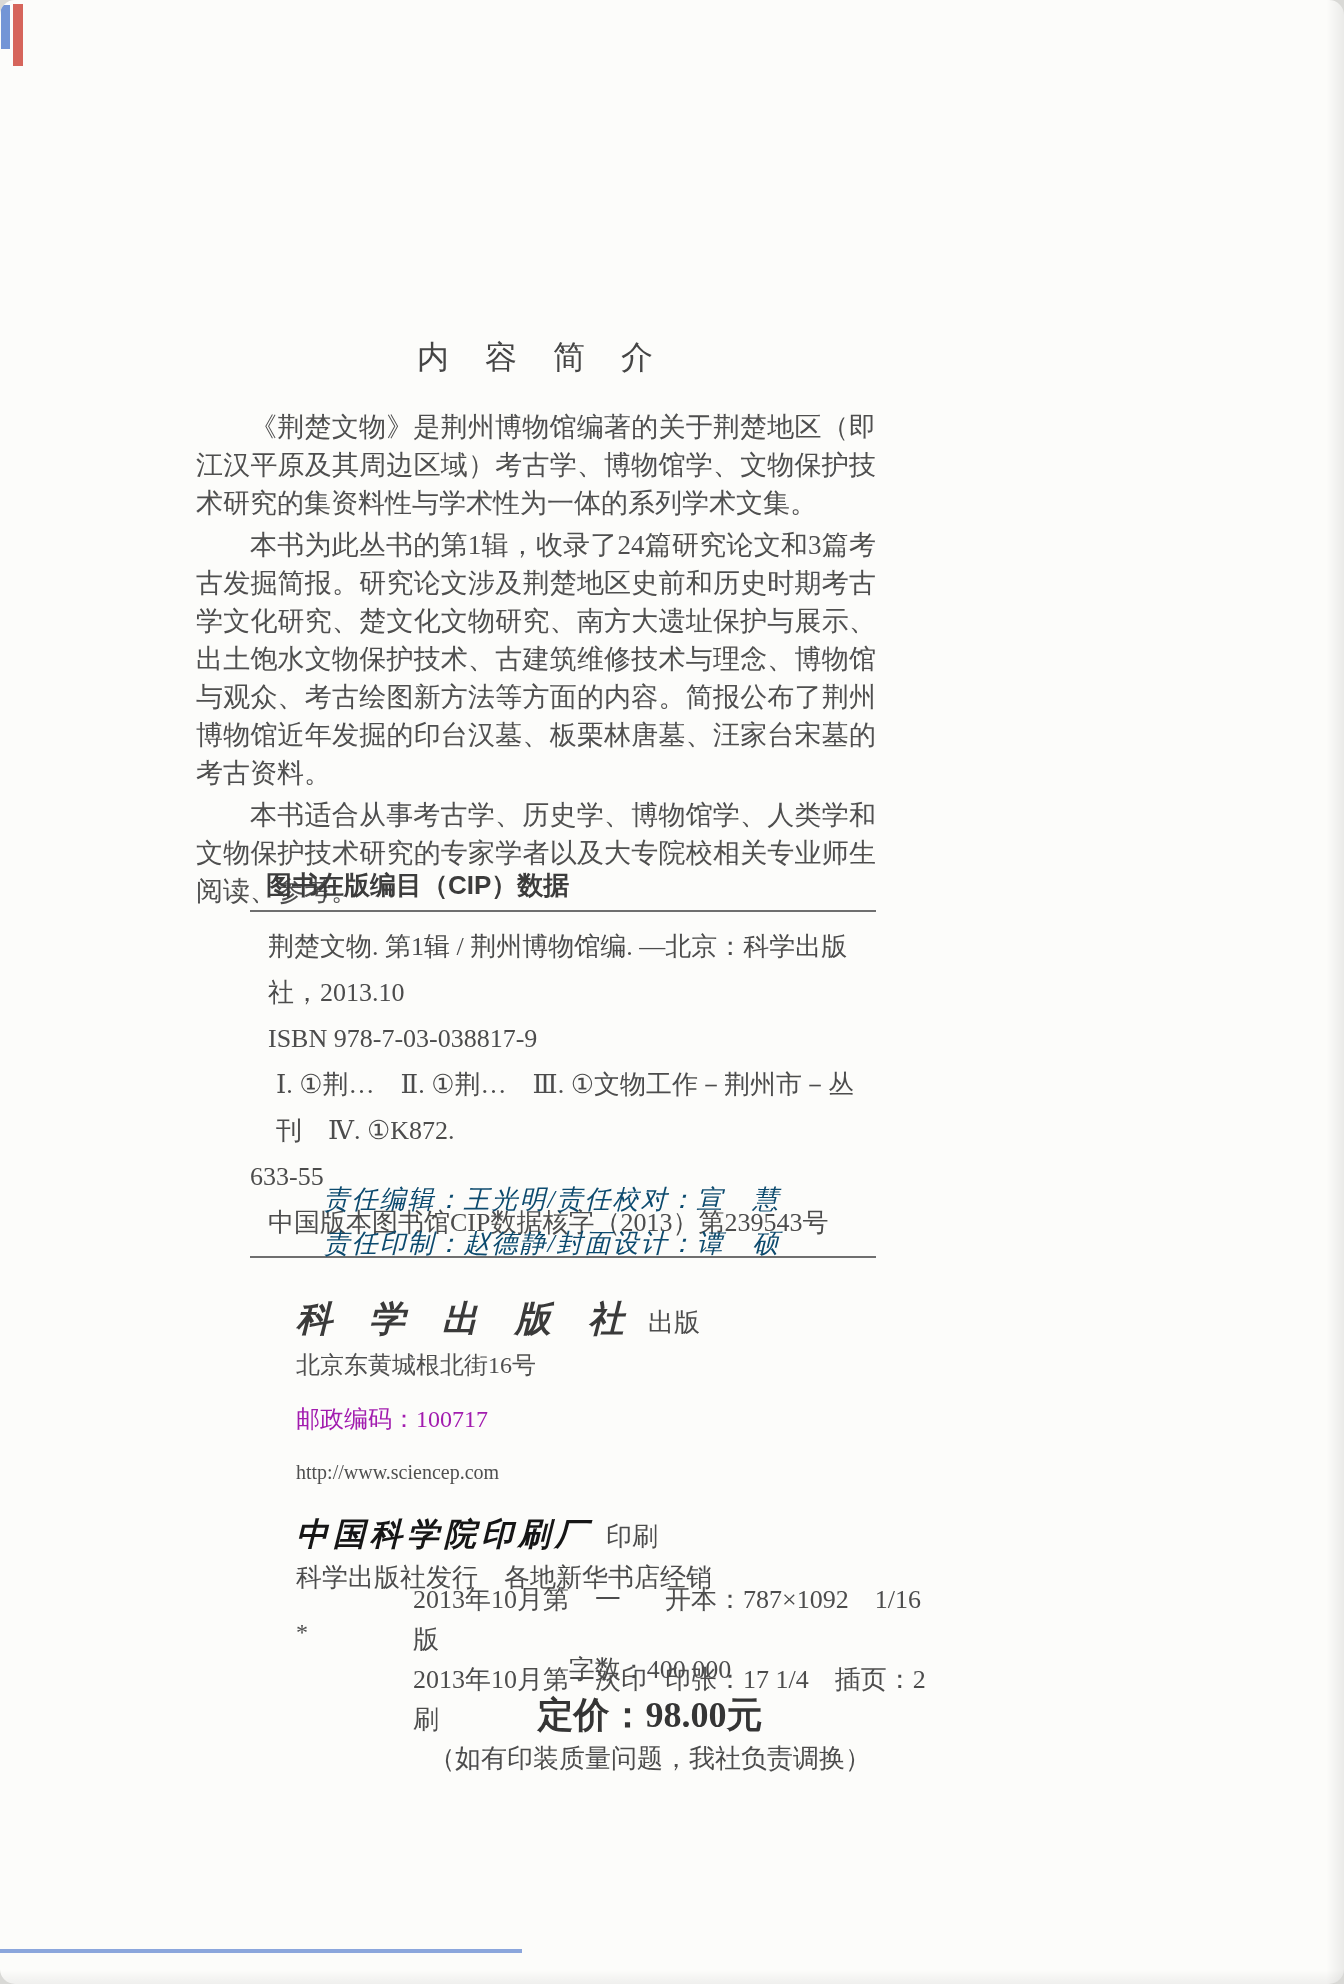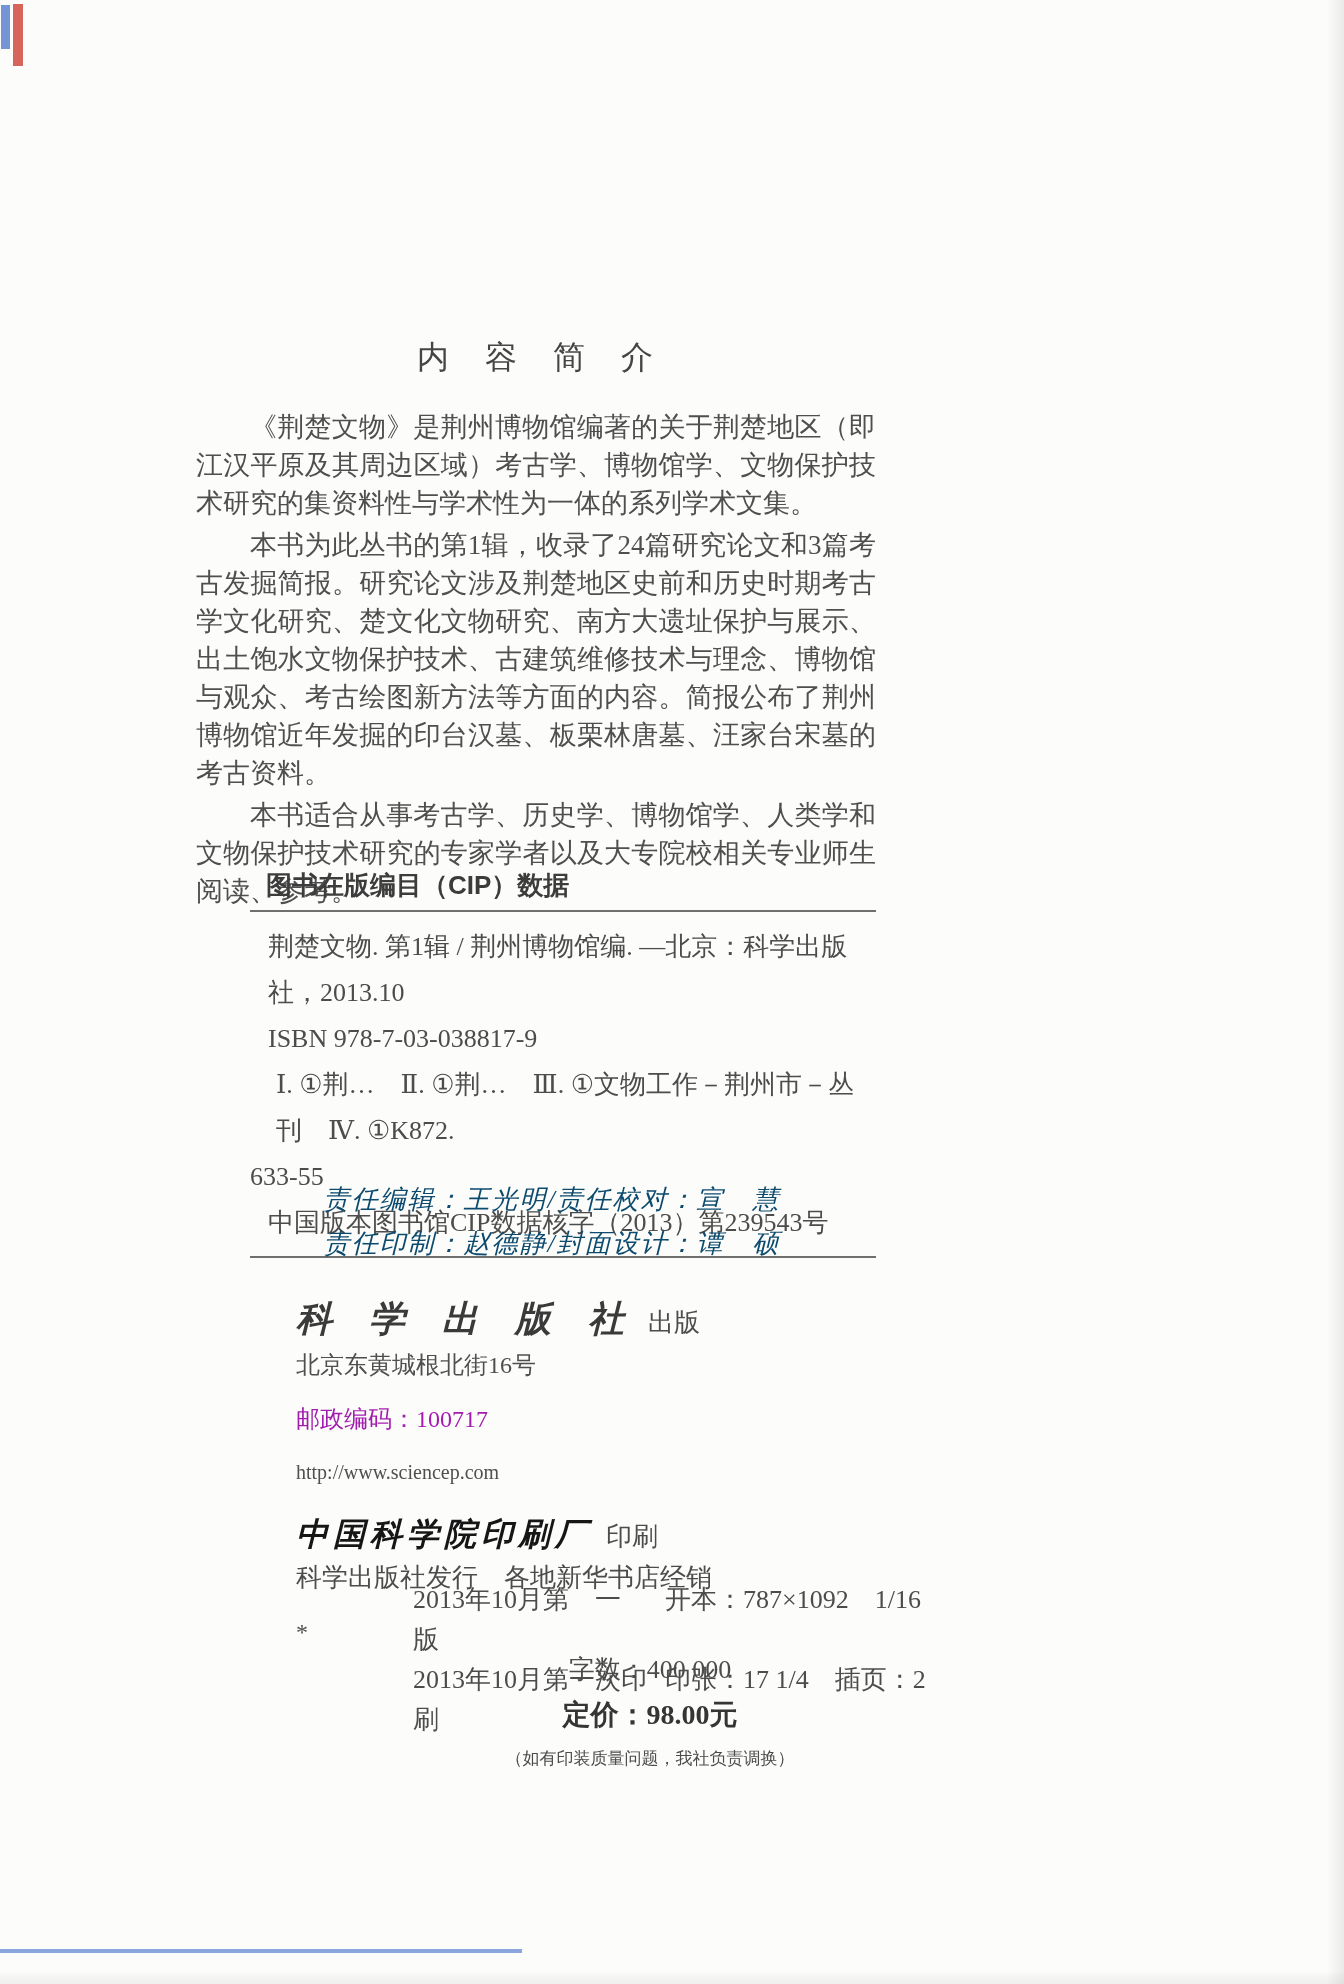--- a/index.html
+++ b/index.html
@@ -4,20 +4,21 @@
 <style>
   html,body { margin:0; padding:0; background:#d9d9d6; }
   .page {
     position:relative;
     width:1344px; height:1984px;
     margin:0 auto;
     background:#fcfcfa;
     overflow:hidden;
     font-family:"Liberation Serif","DejaVu Serif",serif;
     color:#4d4d4d;
+    border-radius:15px;
   }
   
   .edge-right { position:absolute; top:0; right:0; width:18px; height:100%;
     background:linear-gradient(to right, rgba(0,0,0,0), rgba(0,0,0,0.07)); }
   .edge-bottom { position:absolute; left:0; bottom:0; width:100%; height:14px;
     background:linear-gradient(to bottom, rgba(0,0,0,0), rgba(0,0,0,0.05)); }
   .mark-blue-top { position:absolute; left:1px; top:5px; width:9px; height:44px; background:#5b82cf; opacity:.85; }
   .mark-red-top { position:absolute; left:13px; top:4px; width:10px; height:62px; background:#cf4a3e; opacity:.85; }
   .mark-blue-bottom { position:absolute; left:0; top:1949px; width:522px; height:4px; background:#5b82cf; opacity:.7; }
 
@@ -76,22 +77,22 @@
   .pub-star { font-size:24px; line-height:24px; margin-top:10px; color:#4c4c4c; }
 
   
   .edition-block { position:absolute; left:413px; top:1580px; width:520px; }
   .edition-row { display:flex; font-size:26px; line-height:40px; color:#4c4c4c; }
   .ed-left { display:inline-block; width:252px; }
   .ed-right { display:inline-block; }
 
   .bottom-block { position:absolute; left:296px; top:1655px; width:708px; text-align:center; }
   .word-count { font-size:26px; line-height:30px; margin:0; color:#4c4c4c; }
-  .price { font-size:28px; line-height:32px; margin:14px 0 0 0; font-weight:bold; color:#353535; }
-  .note { font-size:17px; line-height:32px; margin:12px 0 16px 0; color:#4c4c4c; }
+  .price { font-size:36px; line-height:32px; margin:14px 0 0 0; font-weight:bold; color:#353535; }
+  .note { font-size:26px; line-height:32px; margin:12px 0 16px 0; color:#4c4c4c; }
 </style>
 </head>
 <body>
 
 <div class="page">
 
   <div class="mark-blue-top"></div>
   <div class="mark-red-top"></div>
   <div class="mark-blue-bottom"></div>
   <div class="edge-right"></div>

